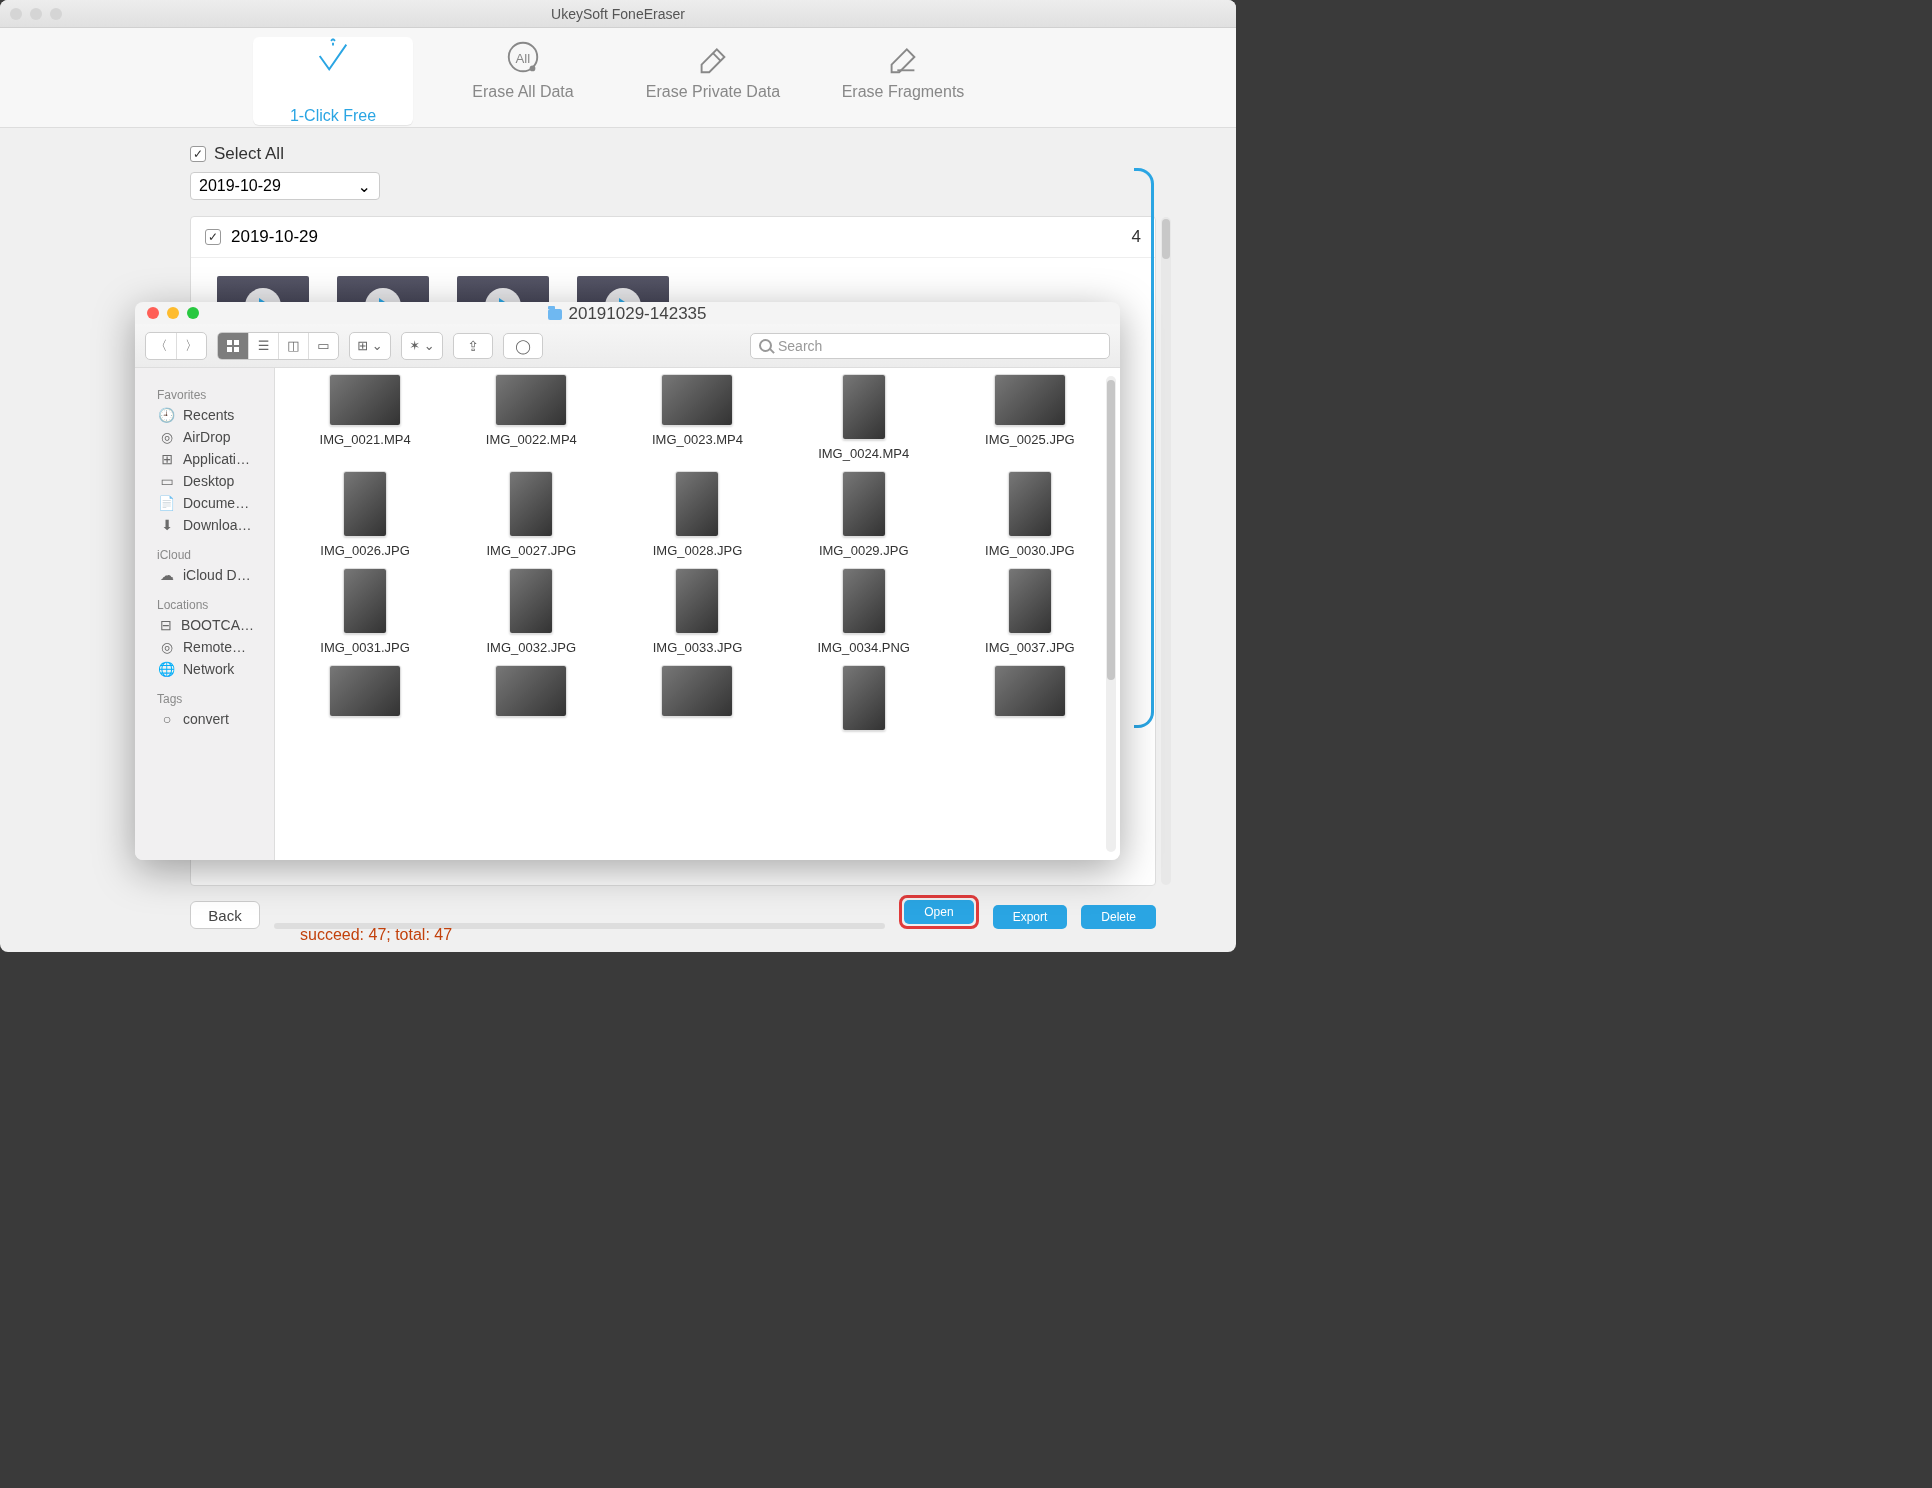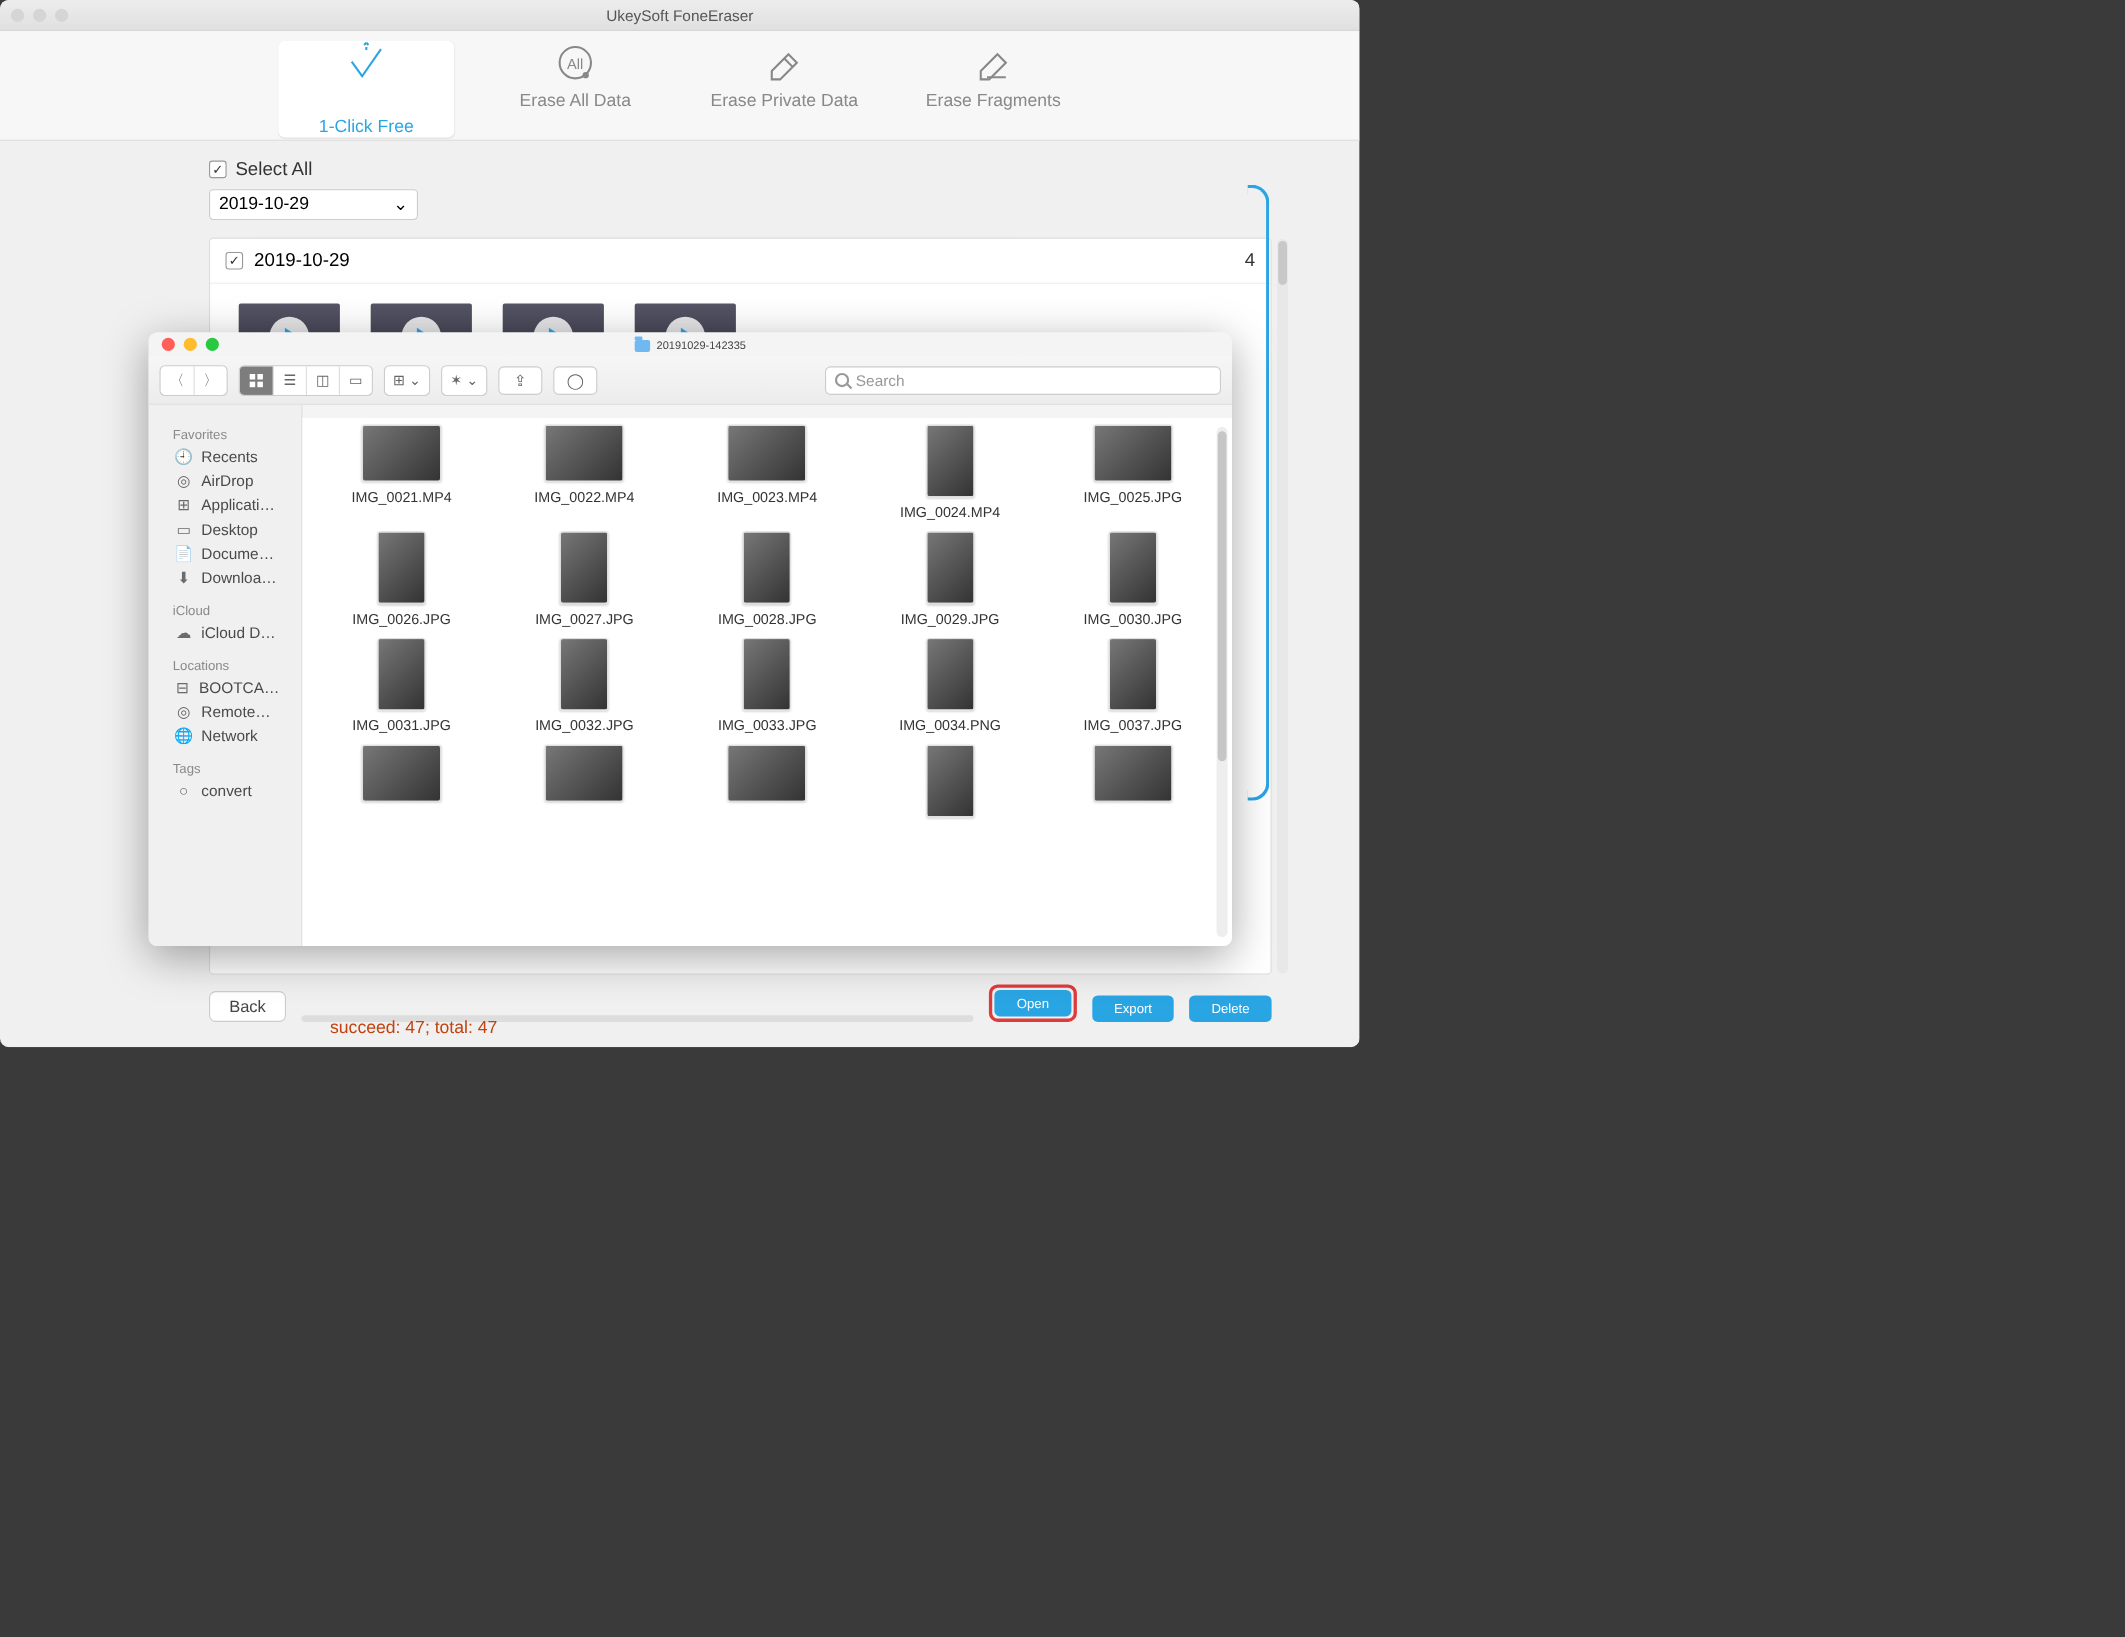--- a/index.html
+++ b/index.html
@@ -37,21 +37,21 @@
 
 .footer { position:absolute; left:190px; right:80px; bottom:23px; display:flex; align-items:flex-end; gap:14px; }
 .back-btn { width:70px; height:28px; border:1px solid #ccc; border-radius:6px; background:#fff; display:flex; align-items:center; justify-content:center; font-size:15px; color:#444;}
 .progress { flex:1; height:6px; background:#ddd; border-radius:3px; margin-top:2px;}
 .blue-btn { padding: 5px 20px; background:#2aa5e3; color:#fff; border-radius:5px; font-size:12px; }
 .open-wrap { border:3px solid #e03b3b; border-radius:8px; padding:2px; }
 .succeed { position:absolute; left:300px; bottom:-2px; font-size:16px; color:#c2410c; }
 
 
 .finder { position:absolute; left:135px; top:302px; width:985px; height:558px; background:#f4f4f4; border-radius:8px; box-shadow: 0 10px 40px rgba(0,0,0,.35); overflow:hidden; display:flex; flex-direction:column;}
-.finder-titlebar { height:22px; display:flex; align-items:center; justify-content:center; font-size:10px; color:#444; position:relative;}
+.finder-titlebar { height:22px; display:flex; align-items:center; justify-content:center; font-size:17px; color:#444; position:relative;}
 .finder-titlebar .traffic { position:absolute; left:12px; top:5px;}
 .tl-close{background:#ff5f57;} .tl-min{background:#febc2e;} .tl-max{background:#28c840;}
 .folder-title { display:flex; align-items:center; gap:6px; margin-top:2px;}
 .fld-icon { width:14px; height:11px; background:#6fb8f1; border-radius:2px; position:relative;}
 .fld-icon::before{content:"";position:absolute;top:-3px;left:0;width:7px;height:3px;background:#6fb8f1;border-radius:1px 1px 0 0;}
 
 .finder-toolbar { height:44px; border-bottom:1px solid #ddd; background:linear-gradient(#f6f6f6,#ececec); display:flex; align-items:center; padding:0 10px; gap:10px;}
 .seg { display:flex; border:1px solid #ccc; border-radius:5px; overflow:hidden; background:#fff;}
 .seg > div { width:30px; height:26px; display:flex; align-items:center; justify-content:center; color:#666; border-left:1px solid #ddd; font-size:13px;}
 .seg > div:first-child{border-left:none;}
@@ -61,21 +61,21 @@
 .mag { width:13px;height:13px;border:2px solid #999;border-radius:50%;position:relative;}
 .mag::after{content:"";position:absolute;width:6px;height:2px;background:#999;transform:rotate(45deg);right:-5px;bottom:-2px;}
 
 .finder-body { flex:1; display:flex; overflow:hidden;}
 .sidebar { width:140px; background:#f1f0f1; border-right:1px solid #ddd; padding:8px 16px; font-size:14px; overflow:hidden; position:relative;}
 .side-section { margin-top:10px;}
 .side-title { color:#8a8a8a; font-size:12px; padding:2px 6px;}
 .side-item { display:flex; align-items:center; gap:8px; padding:3px 4px 3px 8px; color:#4a4a4a; border-radius:4px; white-space:nowrap; overflow:hidden; text-overflow:ellipsis;}
 .side-icon { width:16px;height:16px; display:flex;align-items:center;justify-content:center;color:#6b6b6b;}
 
-.file-area { flex:1; background:#fff; overflow-y: hidden; padding:0 10px; position:relative;margin-top:12px;}
+.file-area { flex:1; background:#fff; overflow-y: hidden; padding:0 10px; position:relative;}
 .file-grid { display:grid; grid-template-columns: repeat(5, 1fr); gap:10px 6px; padding: 6px 0;}
 .file-item { display:flex; flex-direction:column; align-items:center; gap:6px; font-size:13px; color:#333;}
 .thumb { width:72px; height:52px; border:1px solid #ddd; border-radius:3px; box-shadow: 0 1px 2px rgba(0,0,0,.15); background:linear-gradient(135deg,#777,#333); }
 .thumb.port { width:44px; height:66px; }
 .file-scroll{position:absolute;right:4px;top:8px;bottom:8px;width:10px;background:#eee;border-radius:5px;}
 .file-scroll::after{content:"";position:absolute;left:1px;top:4px;width:8px;height:300px;background:#c6c6c6;border-radius:4px;}
 
 svg { stroke: currentColor; fill: none; stroke-width: 2; }
 </style>
 </head>

